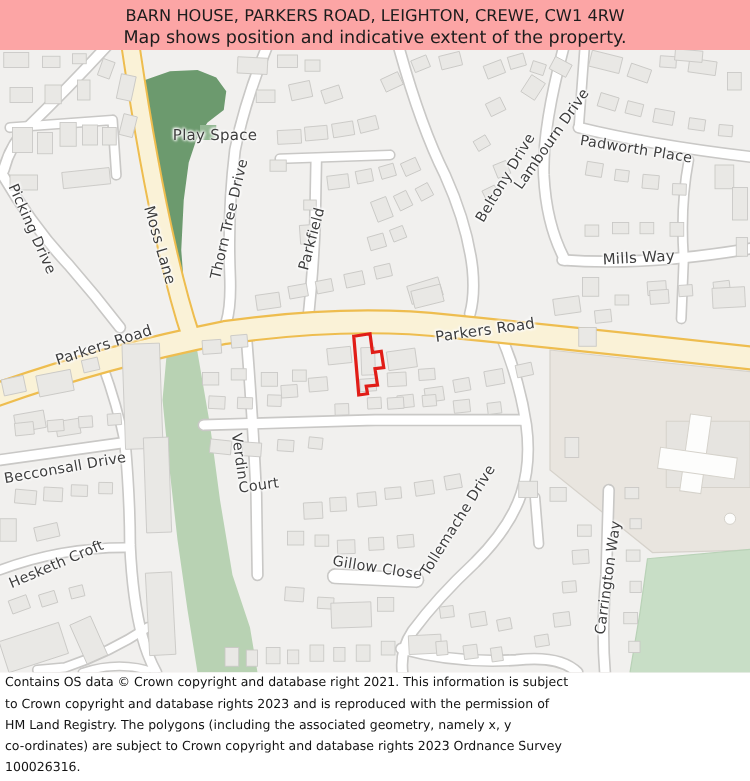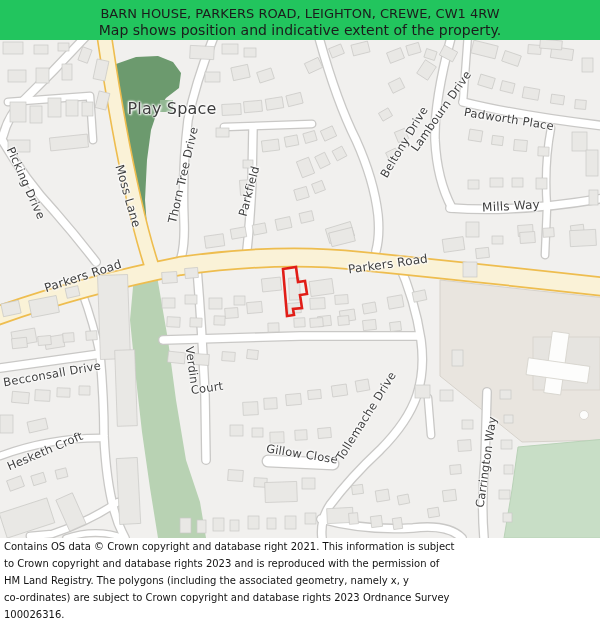--- a/index.html
+++ b/index.html
@@ -1,18 +1,18 @@
 <!DOCTYPE html>
 <html><head>
 <meta charset="utf-8">
 <style>
   html,body{margin:0;padding:0;background:#ffffff;}
   body{width:600px;height:625px;overflow:hidden;position:relative;
        font-family:"DejaVu Sans","Liberation Sans",sans-serif;}
-  .header{position:absolute;top:0;left:0;width:600px;height:40px;background:#22c55e;text-align:center;z-index:5;}
+  .header{position:absolute;top:0;left:0;width:600px;height:40px;background:#fca5a5;text-align:center;z-index:5;}
   .header .title{font-size:13px;color:#1c1c1c;margin-top:5px;line-height:17px;}
   .header .subtitle{font-size:14px;color:#1c1c1c;line-height:16px;}
   .map{position:absolute;top:40px;left:0;width:600px;height:498px;background:#f1f0ee;overflow:hidden;}
   .map svg{position:absolute;top:0;left:0;}
   .labels{position:absolute;top:0;left:0;width:600px;height:498px;pointer-events:none;}
   .road-label{position:absolute;font-size:11.5px;color:#3e3e3e;white-space:nowrap;
     transform:translate(-50%,-50%) rotate(var(--rot));
     text-shadow:0 0 2px #fff,0 0 2px #fff,0 0 3px #fff,1px 1px 2px #fff,-1px -1px 2px #fff;
     letter-spacing:.2px;}
   .footer{position:absolute;top:539px;left:0;width:592px;padding-left:4px;background:#fff;
@@ -278,21 +278,21 @@
       <rect x="504" y="375" width="9" height="8" fill="#e9e8e5" stroke="#c9c8c5" stroke-width="0.7" transform="rotate(0 508.5 379)"></rect>
       <rect x="501" y="400" width="11" height="9" fill="#e9e8e5" stroke="#c9c8c5" stroke-width="0.7" transform="rotate(0 506.5 404.5)"></rect>
       <rect x="504" y="425" width="9" height="9" fill="#e9e8e5" stroke="#c9c8c5" stroke-width="0.7" transform="rotate(0 508.5 429.5)"></rect>
       <rect x="499" y="450" width="11" height="9" fill="#e9e8e5" stroke="#c9c8c5" stroke-width="0.7" transform="rotate(0 504.5 454.5)"></rect>
       <rect x="503" y="473" width="9" height="9" fill="#e9e8e5" stroke="#c9c8c5" stroke-width="0.7" transform="rotate(0 507.5 477.5)"></rect>
       <path d="M 283,229 L 296,227 L 298,242 L 305,241 L 307,254 L 300,255 L 302,268 L 293,269 L 294,275 L 287,276 Z" fill="none" stroke="#e11d17" stroke-width="2.6" stroke-linejoin="miter"></path>
     </svg>
   <div class="labels" id="labels">
       <span class="road-label" style="left: 26px; top: 143px; --rot: 66deg; font-size: 11.5px; color: rgb(62, 62, 62);">Picking Drive</span>
       <span class="road-label" style="left: 128px; top: 156px; --rot: 74deg; font-size: 12px; color: rgb(62, 62, 62);">Moss Lane</span>
-      <span class="road-label" style="left: 172px; top: 68px; --rot: 0deg; font-size: 16px; color: rgb(62, 62, 62);">Play Space</span>
+      <span class="road-label" style="left: 172px; top: 68px; --rot: 0deg; font-size: 12px; color: rgb(62, 62, 62);">Play Space</span>
       <span class="road-label" style="left: 183px; top: 135px; --rot: -77deg; font-size: 11.5px; color: rgb(62, 62, 62);">Thorn Tree Drive</span>
       <span class="road-label" style="left: 249px; top: 151px; --rot: -75deg; font-size: 11.5px; color: rgb(62, 62, 62);">Parkfield</span>
       <span class="road-label" style="left: 404px; top: 102px; --rot: -59deg; font-size: 11.5px; color: rgb(62, 62, 62);">Beltony Drive</span>
       <span class="road-label" style="left: 441px; top: 71px; --rot: -55deg; font-size: 11.5px; color: rgb(62, 62, 62);">Lambourn Drive</span>
       <span class="road-label" style="left: 509px; top: 79px; --rot: 9deg; font-size: 11.5px; color: rgb(62, 62, 62);">Padworth Place</span>
       <span class="road-label" style="left: 511px; top: 166px; --rot: -3deg; font-size: 12px; color: rgb(62, 62, 62);">Mills Way</span>
       <span class="road-label" style="left: 83px; top: 236px; --rot: -18deg; font-size: 12px; color: rgb(62, 62, 62);">Parkers Road</span>
       <span class="road-label" style="left: 388px; top: 224px; --rot: -8deg; font-size: 12px; color: rgb(62, 62, 62);">Parkers Road</span>
       <span class="road-label" style="left: 52px; top: 334px; --rot: -10deg; font-size: 11.5px; color: rgb(62, 62, 62);">Becconsall Drive</span>
       <span class="road-label" style="left: 45px; top: 411px; --rot: -23deg; font-size: 11.5px; color: rgb(62, 62, 62);">Hesketh Croft</span>

